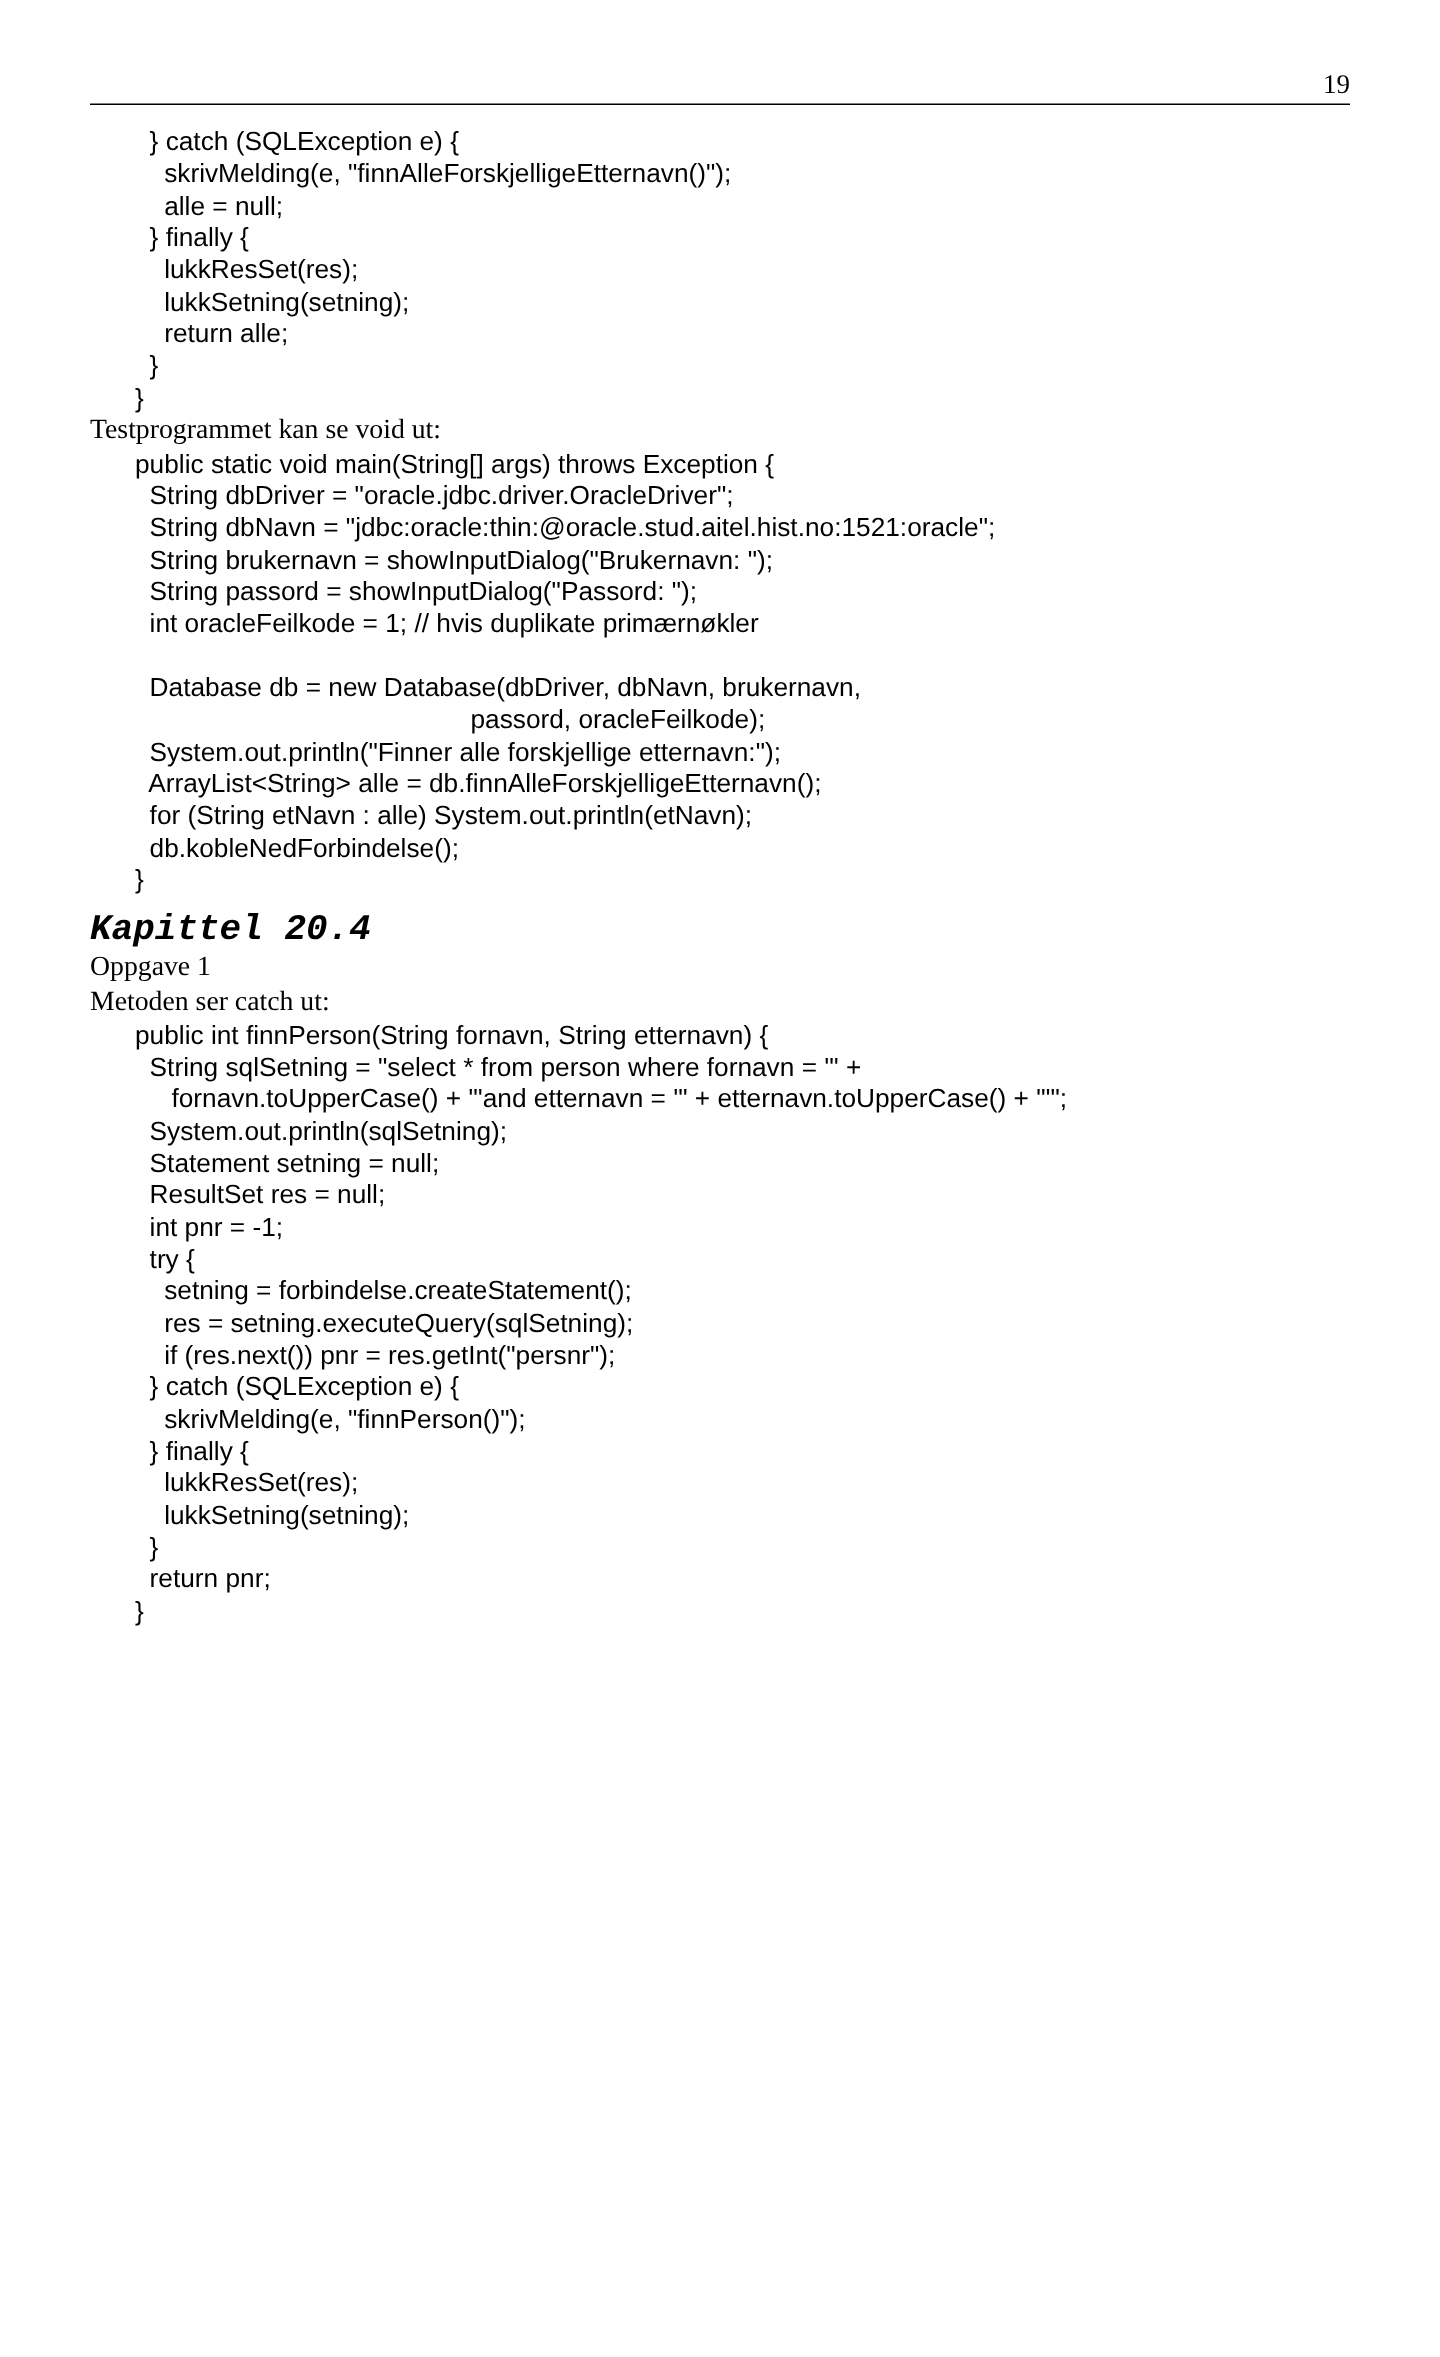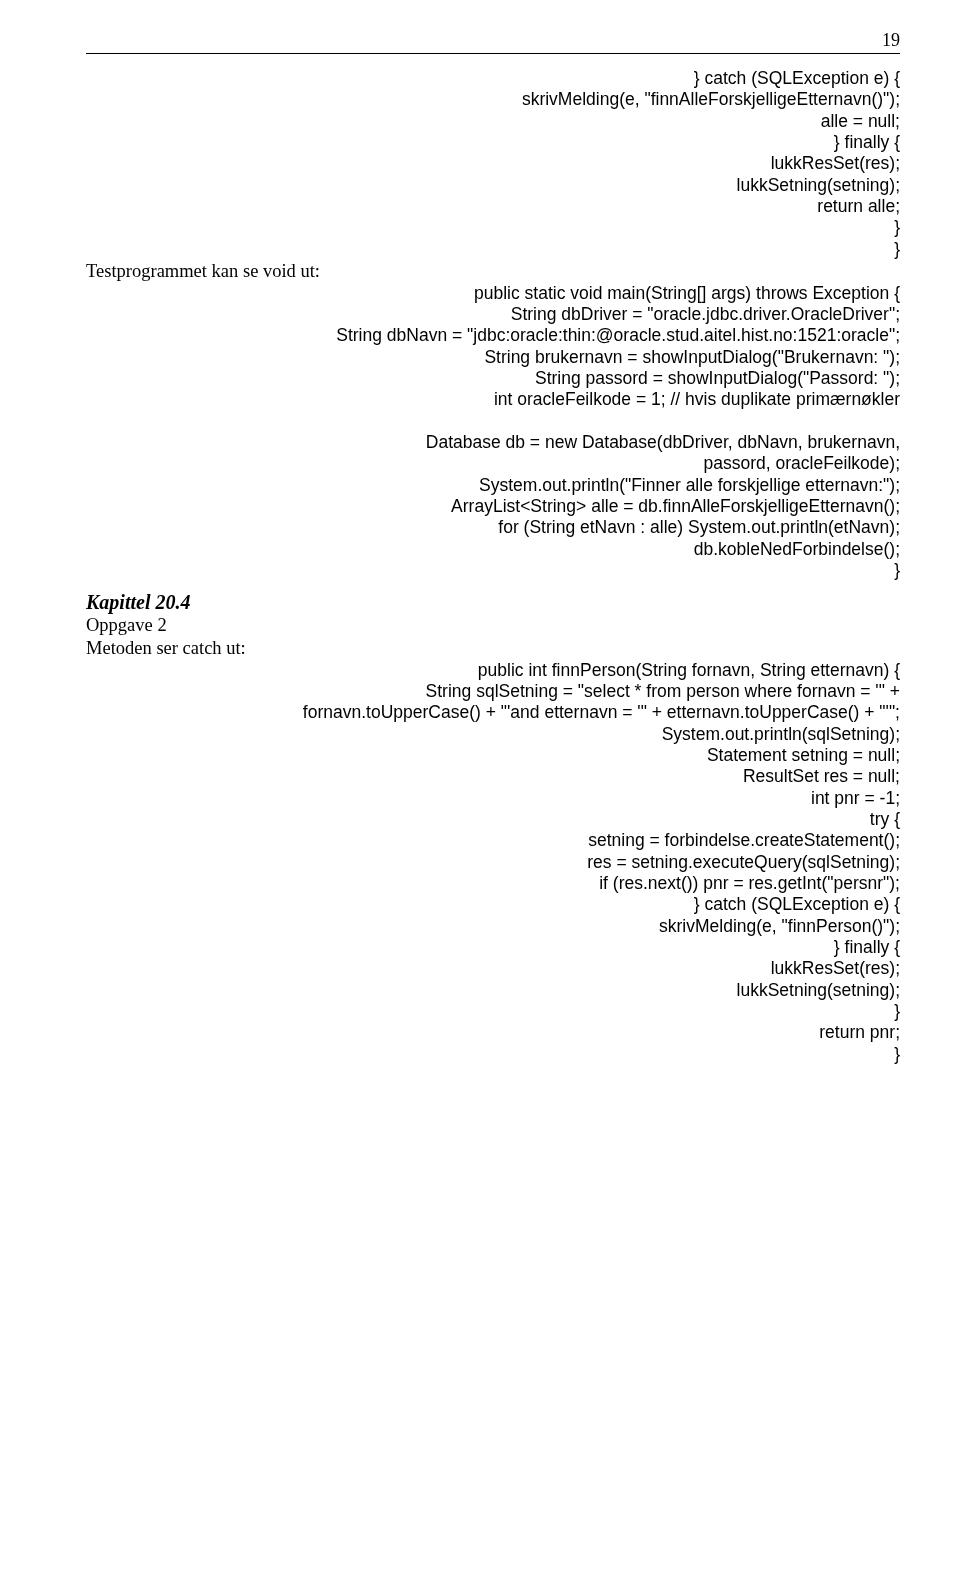--- a/index.html
+++ b/index.html
@@ -4,54 +4,55 @@
 <style>
   body {
     margin: 0;
     padding: 0;
     background: #fff;
     font-family: "Times New Roman", Times, serif;
     color: #000;
     width: 960px;
   }
   .page {
-    padding: 30px 60px 40px 86px;
+    padding: 30px 60px 40px 60px;
     box-sizing: border-box;
+    margin-top: 16px;
   }
   .page-num {
     text-align: right;
     font-size: 18px;
     margin-bottom: 2px;
     font-family: "Times New Roman", Times, serif;
   }
   hr.rule {
     border: none;
     border-top: 1px solid #000;
     margin: 0 0 14px 0;
   }
   .prose {
     font-family: "Times New Roman", Times, serif;
     font-size: 18.5px;
     line-height: 1.22;
   }
   .heading-bi {
-    font-family: Liberation Serif, serif;
-    font-size: 20px;
+    font-family: Liberation Mono, monospace;
+    font-size: 24px;
     font-style: italic;
     font-weight: bold;
     margin-top: 10px;
   }
   pre.code {
     font-family: Arial, Helvetica, sans-serif;
     font-size: 17.5px;
     line-height: 1.22;
     white-space: pre;
     margin: 0;
   }
-  .indent1 { padding-left: 30px; text-align: right; }
+  .indent1 { padding-left: 30px; }
   .blk { margin: 0; }
 </style>
 </head>
 <body>
 
 <div class="page">
 
   <div class="page-num">19</div>
   <hr class="rule">
 
@@ -77,21 +78,21 @@
   Database db = new Database(dbDriver, dbNavn, brukernavn,
                                               passord, oracleFeilkode);
   System.out.println("Finner alle forskjellige etternavn:");
   ArrayList&lt;String&gt; alle = db.finnAlleForskjelligeEtternavn();
   for (String etNavn : alle) System.out.println(etNavn);
   db.kobleNedForbindelse();
 }</pre>
 
   <div class="heading-bi">Kapittel 20.4</div>
 
-  <div class="prose blk">Oppgave 2</div>
+  <div class="prose blk">Oppgave 1</div>
 
   <div class="prose blk">Metoden ser catch ut:</div>
 
   <pre class="code indent1 blk">public int finnPerson(String fornavn, String etternavn) {
   String sqlSetning = "select * from person where fornavn = '" +
      fornavn.toUpperCase() + "'and etternavn = '" + etternavn.toUpperCase() + "'";
   System.out.println(sqlSetning);
   Statement setning = null;
   ResultSet res = null;
   int pnr = -1;

